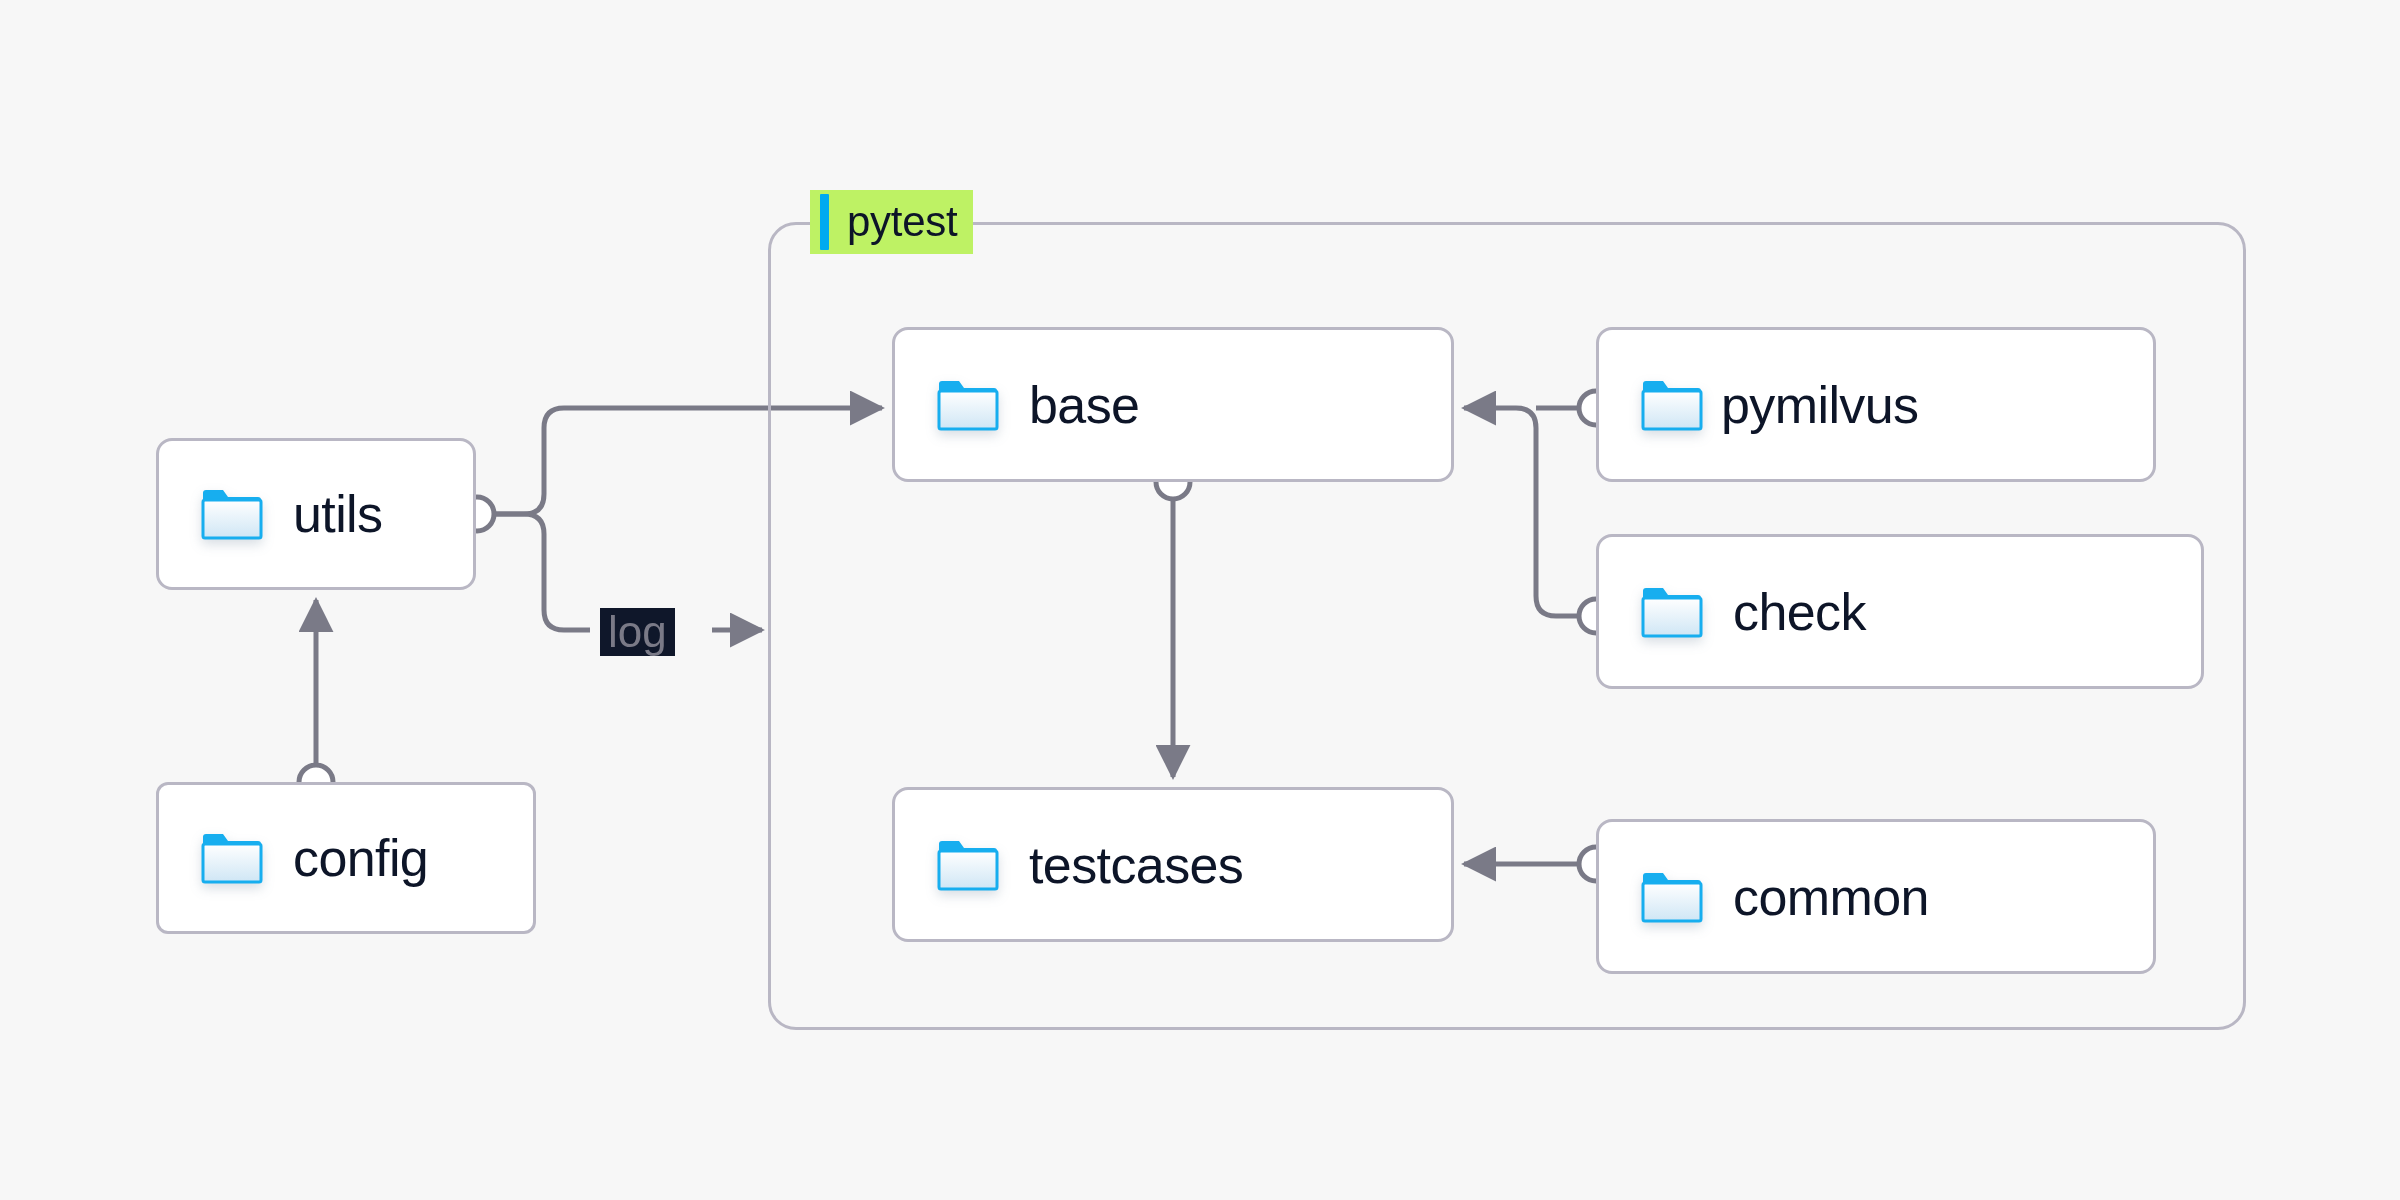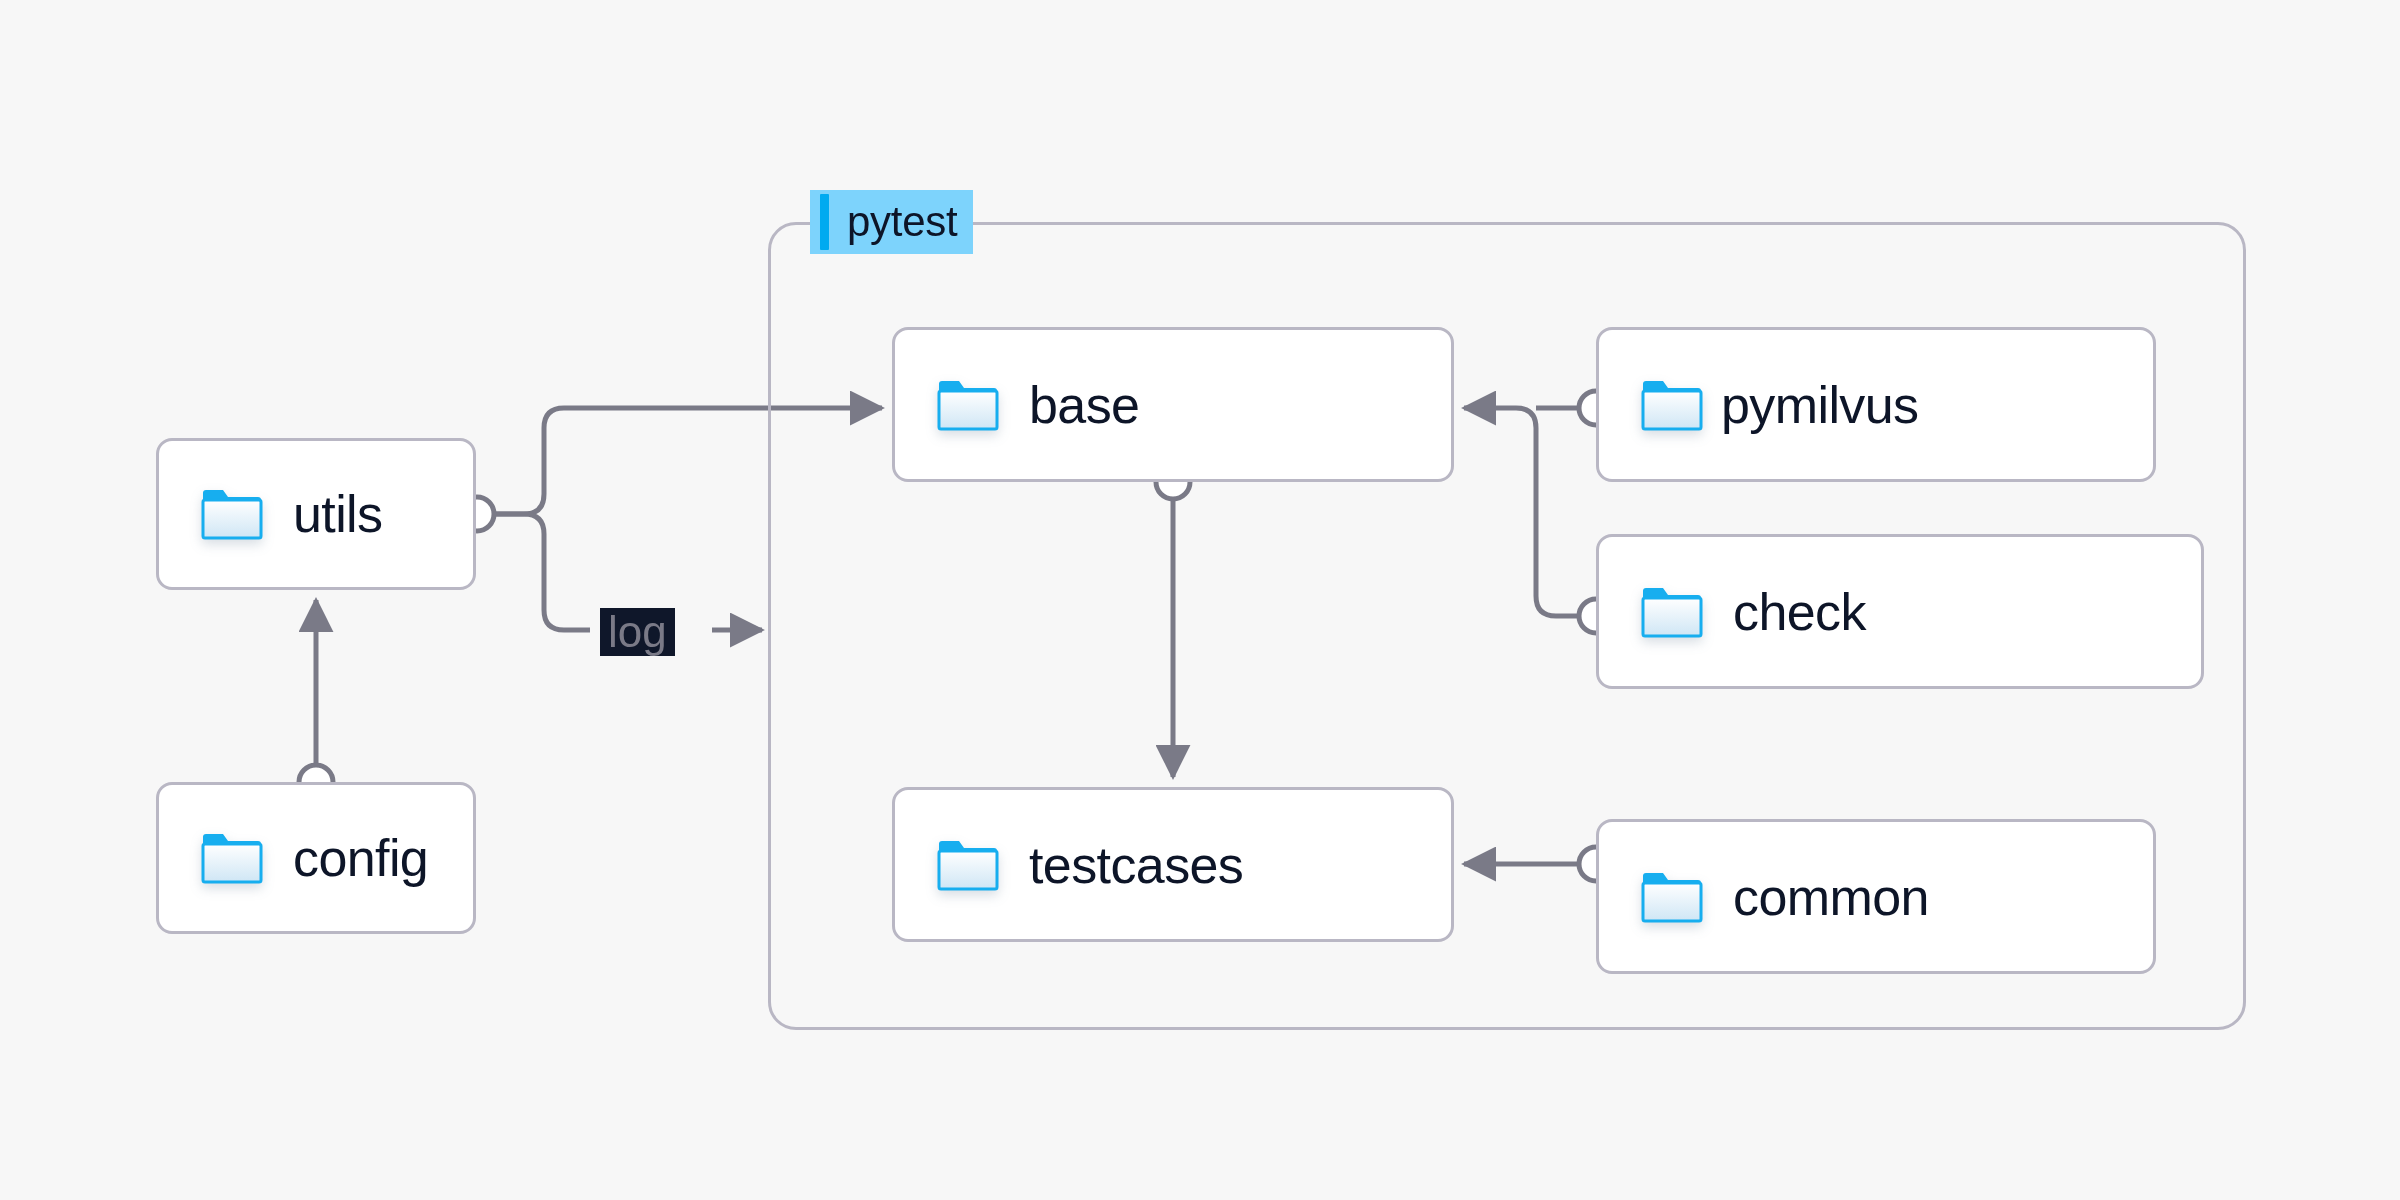--- a/index.html
+++ b/index.html
@@ -34,21 +34,21 @@
     border: 3px solid #b9b7c4;
     border-radius: 28px;
     background: transparent;
     box-sizing: border-box;
   }
   .group-label-wrap {
     position: absolute;
     display: flex;
     align-items: center;
     gap: 18px;
-    background: #7dd3fc;
+    background: #bef264;
     padding: 0 16px 0 10px;
     height: 64px;
     box-sizing: border-box;
   }
   .group-label-bar {
     width: 9px;
     height: 56px;
     background: #00aaf0;
     border-radius: 1px;
     flex: 0 0 auto;
@@ -170,21 +170,21 @@
   <div class="node" style="left:156px; top:438px; width:320px; height:152px;">
     <span class="folder-icon">
       <svg viewBox="0 0 62 52" xmlns="http://www.w3.org/2000/svg">
         <path d="M2 10 L2 5 Q2 2 5 2 L22 2 L27 9 L57 9 Q60 9 60 12 L60 14 L2 14 Z" fill="#17aeef"></path>
         <rect x="2" y="12" width="58" height="38" rx="2" fill="url(#folder-grad)" stroke="#17aeef" stroke-width="3"></rect>
       </svg>
     </span>
     <span class="node-label">utils</span>
   </div>
 
-  <div class="node" style="left:156px; top:782px; width:320px; height:152px;">
+  <div class="node" style="left:156px; top:782px; width:380px; height:152px;border-radius:12px;">
     <span class="folder-icon">
       <svg viewBox="0 0 62 52" xmlns="http://www.w3.org/2000/svg">
         <path d="M2 10 L2 5 Q2 2 5 2 L22 2 L27 9 L57 9 Q60 9 60 12 L60 14 L2 14 Z" fill="#17aeef"></path>
         <rect x="2" y="12" width="58" height="38" rx="2" fill="url(#folder-grad)" stroke="#17aeef" stroke-width="3"></rect>
       </svg>
     </span>
     <span class="node-label">config</span>
   </div>
 
   <div class="node" style="left:892px; top:327px; width:562px; height:155px;">

